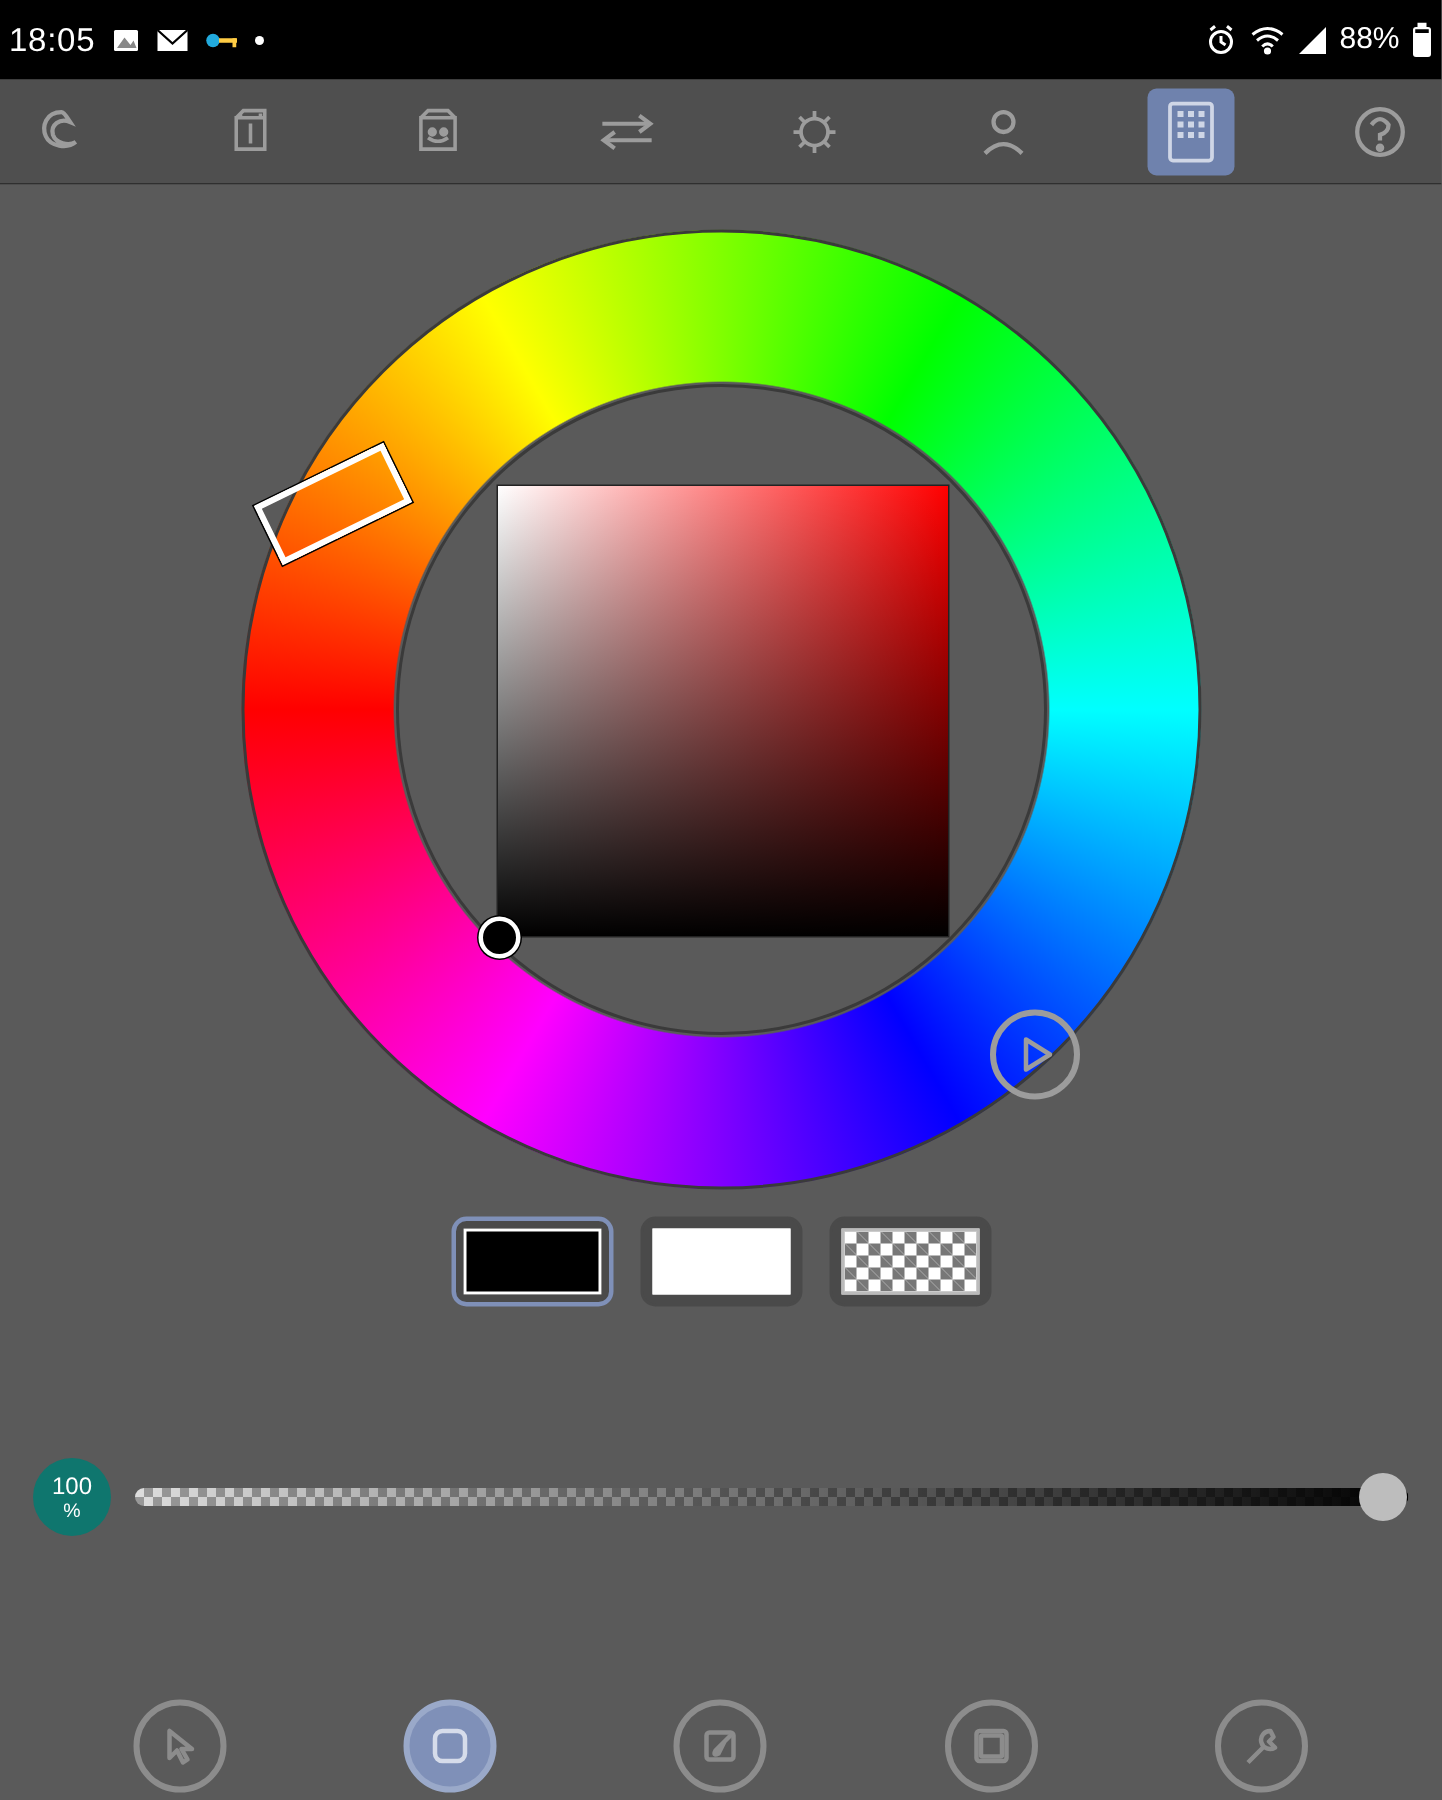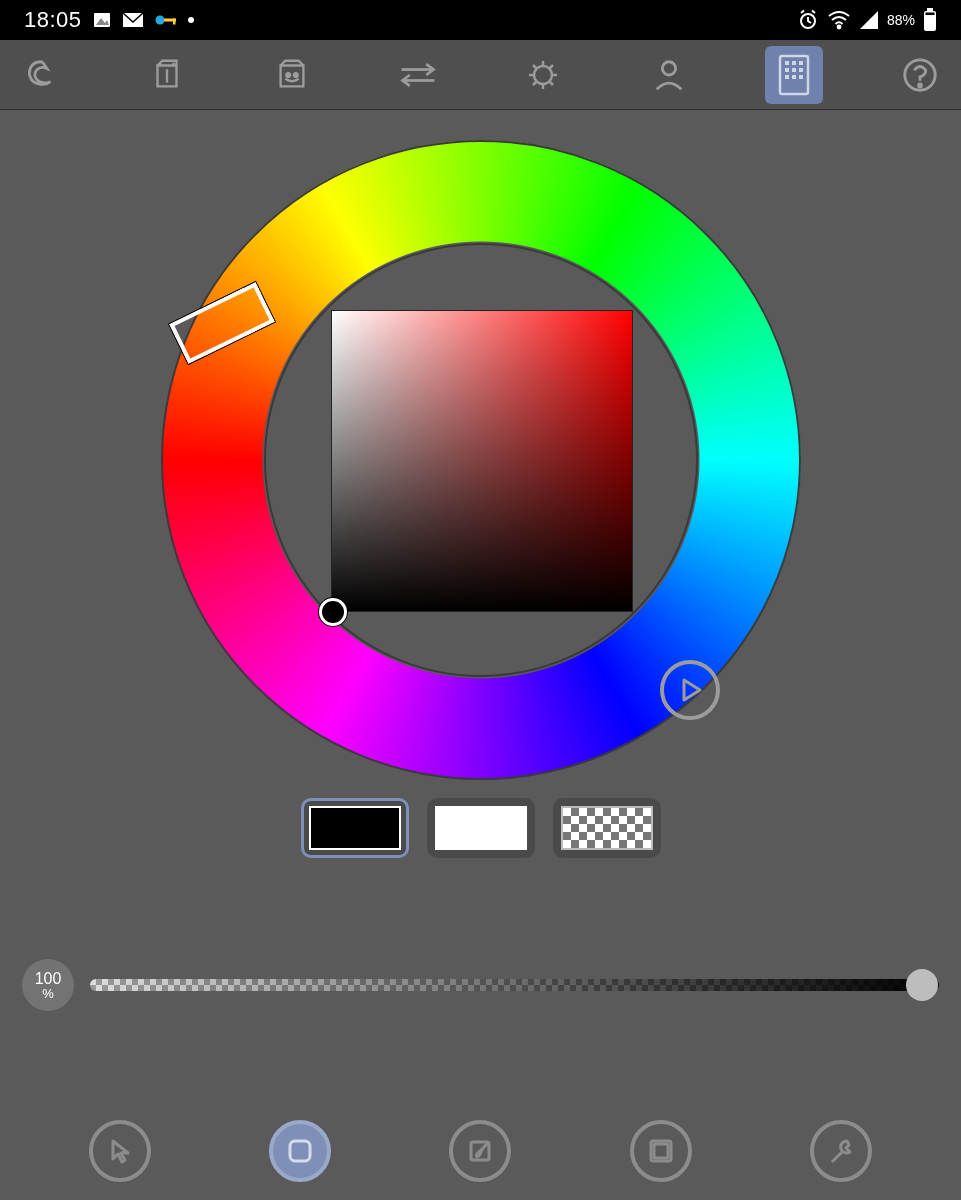--- a/index.html
+++ b/index.html
@@ -6,33 +6,33 @@
     margin:0;padding:0;
     width:961px;height:1200px;
     background:#5a5a5a;
     font-family:sans-serif;
     color:#fff;
     overflow:hidden;
     position:relative;
   }
   
   .status-bar{
-    height:40px;
+    height:53px;
     background:#000;
     display:flex;
     align-items:center;
     justify-content:space-between;
-    padding:0 24px;
+    padding:0 6px;
     box-sizing:border-box;
     font-size:22px;
   }
   .status-left{display:flex;align-items:center;gap:10px}
   .status-right{display:flex;align-items:center;gap:8px}
   .stat-icon{display:inline-flex}
-  .battery-txt{font-size:14px}
+  .battery-txt{font-size:20px}
   .clock{letter-spacing:0.5px}
   
   .top-toolbar{
     height:70px;
     background:#4f4f4f;
     display:flex;
     align-items:center;
     justify-content:space-between;
     padding:0 12px;
     box-sizing:border-box;
@@ -161,21 +161,21 @@
     position:absolute;
     left:22px;right:22px;
     height:46px;
     display:flex;align-items:center;gap:16px;
   }
   .slider.opacity{top:852px}
   .slider.size{top:948px}
   .slider-label{
     width:52px;height:52px;
     border-radius:50%;
-    background:#737373;
+    background:#0f766e;
     color:#fff;
     display:flex;flex-direction:column;align-items:center;justify-content:center;
     font-size:14px;line-height:1;
     flex-shrink:0;
   }
   .slider-label.size-l{background:#3a3a3a}
   .slider-label .v{font-size:16px}
   .slider-label .u{font-size:13px}
   .track-wrap{flex:1;position:relative;height:20px;display:flex;align-items:center}
   .track-opacity{

